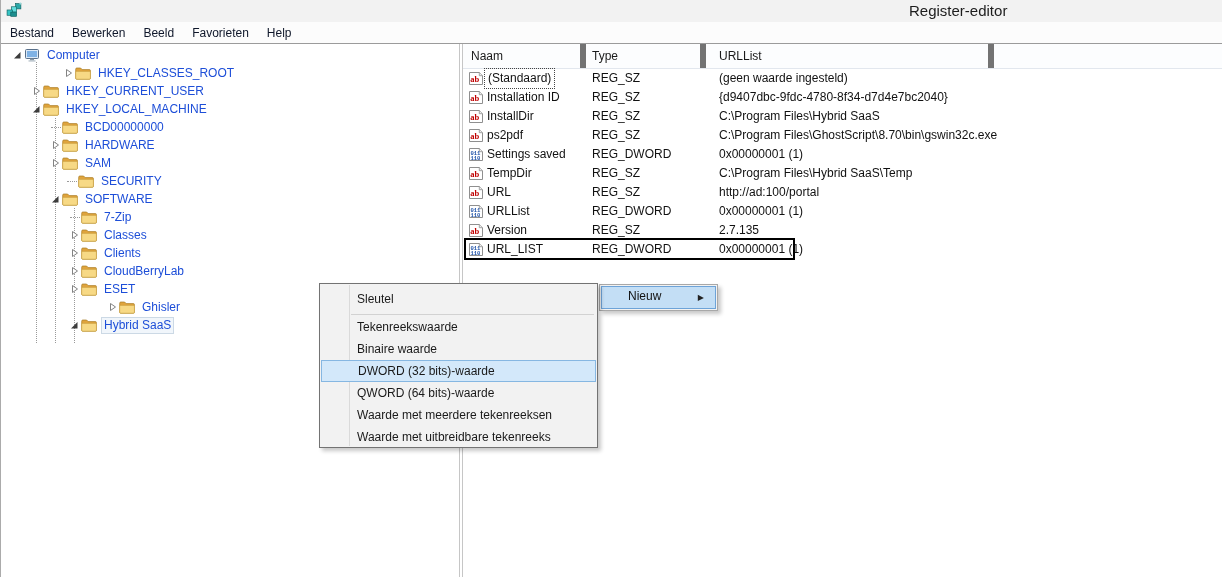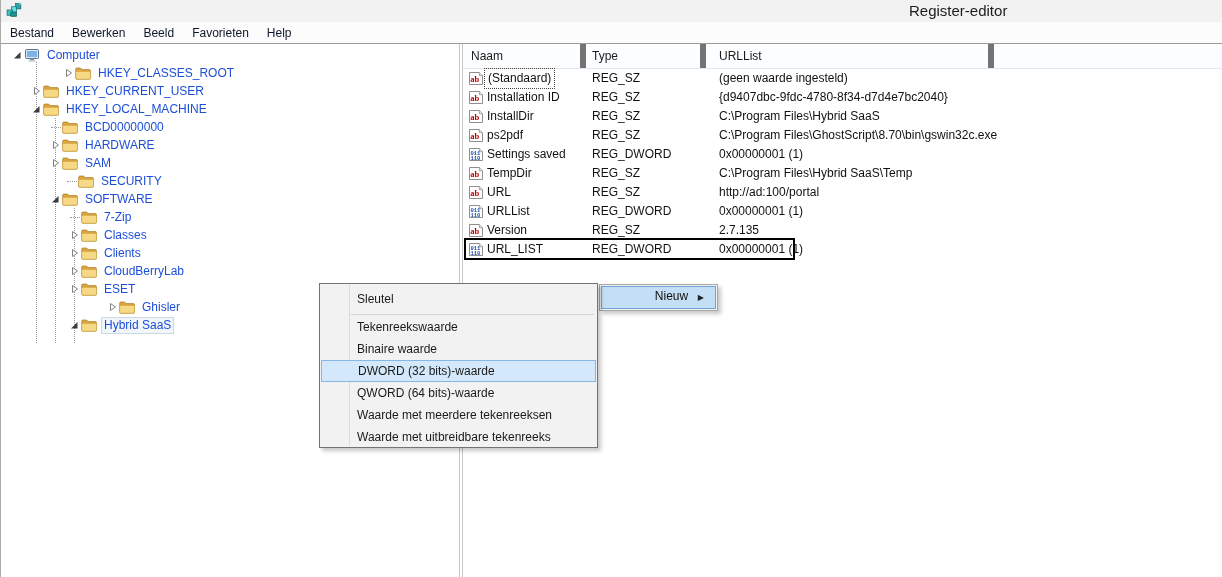--- a/index.html
+++ b/index.html
@@ -59,21 +59,21 @@
   .ctx-item{position:absolute;left:2px;right:2px;height:22px;line-height:22px;padding-left:35px;
     font-size:12px;color:#1a1a1a;box-sizing:border-box;cursor:default;}
   .ctx-item.first{top:2px;height:26px;line-height:26px;}
   .ctx-item.hl{left:1px;right:1px;background:#d3e8fa;border:1px solid #86b7e2;line-height:20px;padding-left:36px;}
   .ctx-sep{position:absolute;left:31px;right:3px;top:30px;height:1px;background:#d2d2d2;}
 
   
   .newmenu{position:absolute;left:598px;top:284px;width:119px;height:27px;background:#f2f2f2;
     border:1px solid #a8a8a8;box-shadow:3px 3px 4px rgba(0,0,0,.22);z-index:5;box-sizing:border-box;}
   .new-hl{position:absolute;left:1px;top:1px;right:1px;bottom:1px;background:#c3def5;border:1px solid #6da3d8;
-    line-height:19px;padding-left:26px;font-size:12px;color:#111;box-sizing:border-box;text-align:center;}
+    line-height:19px;padding-left:26px;font-size:12px;color:#111;box-sizing:border-box;}
   .new-arrow{position:absolute;right:11px;top:1px;font-size:8px;line-height:19px;color:#222;}
 </style>
 </head>
 <body>
 
 <div class="window">
 
   <div class="titlebar">
     <span class="app-icon">
       <svg width="17" height="17" viewBox="0 0 16 16">

